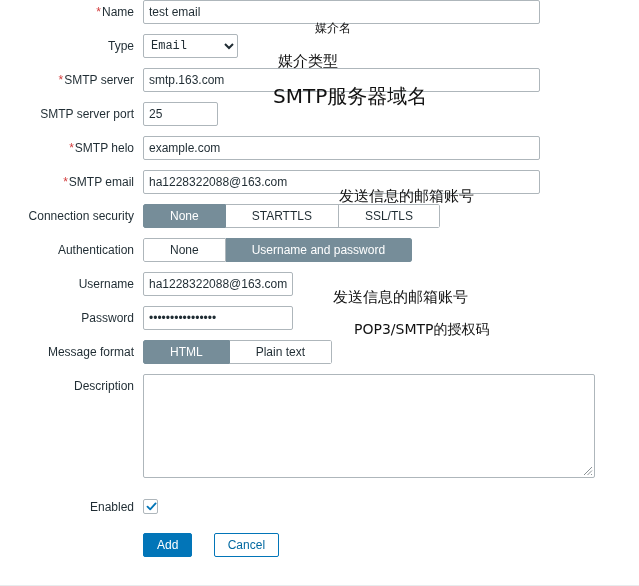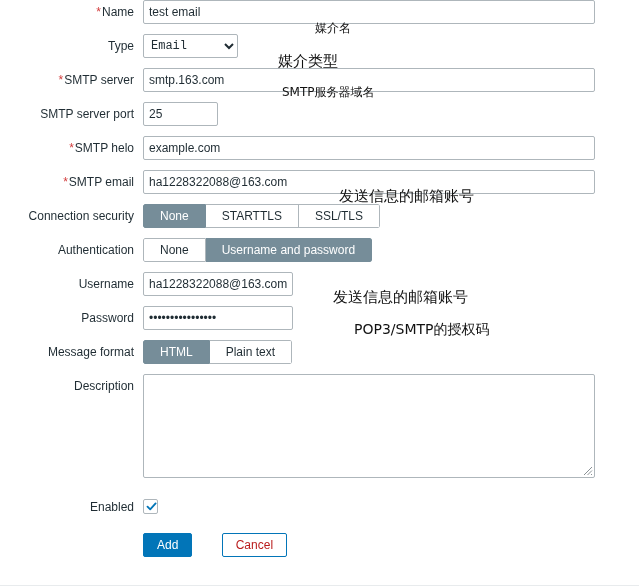--- a/index.html
+++ b/index.html
@@ -56,21 +56,21 @@
     height: 24px;
     border: 1px solid #aeb6bb;
     background: #ffffff;
     font-family: "Liberation Sans", "DejaVu Sans", sans-serif;
     font-size: 12px;
     color: #1f2c33;
     padding: 2px 5px;
     outline: none;
     border-radius: 2px;
   }
-  input.txt.w-full { width: 452px; }
+  input.txt.w-full { width: 397px; }
   input.txt.w-port { width: 75px; }
   input.txt.w-user { width: 150px; }
 
   select.sel {
     box-sizing: border-box;
     width: 95px;
     height: 24px;
     border: 1px solid #aeb6bb;
     background: #ffffff;
     font-family: Liberation Mono, monospace;
@@ -83,21 +83,21 @@
 
   .seg {
     display: inline-flex;
     border-radius: 2px;
     overflow: hidden;
   }
   .seg .opt {
     box-sizing: border-box;
     height: 24px;
     line-height: 22px;
-    padding: 0 16px;
+    padding: 0 26px;
     font-size: 12px;
     border: 1px solid #aeb6bb;
     border-left: none;
     background: #ffffff;
     color: #1f2c33;
     white-space: nowrap;
     text-align: center;
   }
   .seg .opt:first-child {
     border-left: 1px solid #aeb6bb;
@@ -165,22 +165,22 @@
     text-align: center;
   }
   .btn.primary {
     background: #0275b8;
     border: 1px solid #0275b8;
     color: #ffffff;
   }
   .btn.ghost {
     background: #ffffff;
     border: 1px solid #0275b8;
-    color: #b91c1c;
-    margin-left: 26px;
+    color: #0369a1;
+    margin-left: 18px;
   }
 
   
   .anno {
     position: absolute;
     font-family: "DejaVu Sans", "Liberation Sans", sans-serif;
     color: #111111;
     white-space: nowrap;
     line-height: 1;
   }
@@ -318,16 +318,16 @@
       <span class="btn ghost">Cancel</span>
     </div>
   </div>
 
 </div>
 
 <div class="footer-line"></div>
 
 <div class="anno" style="left:315px; top:22px; font-size:12px;">媒介名</div>
 <div class="anno" style="left:278px; top:54px; font-size:15px;">媒介类型</div>
-<div class="anno" style="left:282px; top:86px; font-size:12px;">SMTP服务器域名</div>
+<div class="anno" style="left:273px; top:86px; font-size:20px;">SMTP服务器域名</div>
 <div class="anno" style="left:339px; top:189px; font-size:15px;">发送信息的邮箱账号</div>
 <div class="anno" style="left:333px; top:290px; font-size:15px;">发送信息的邮箱账号</div>
 <div class="anno" style="left:354px; top:322px; font-size:14px;">POP3/SMTP的授权码</div>
 
 </body></html>

